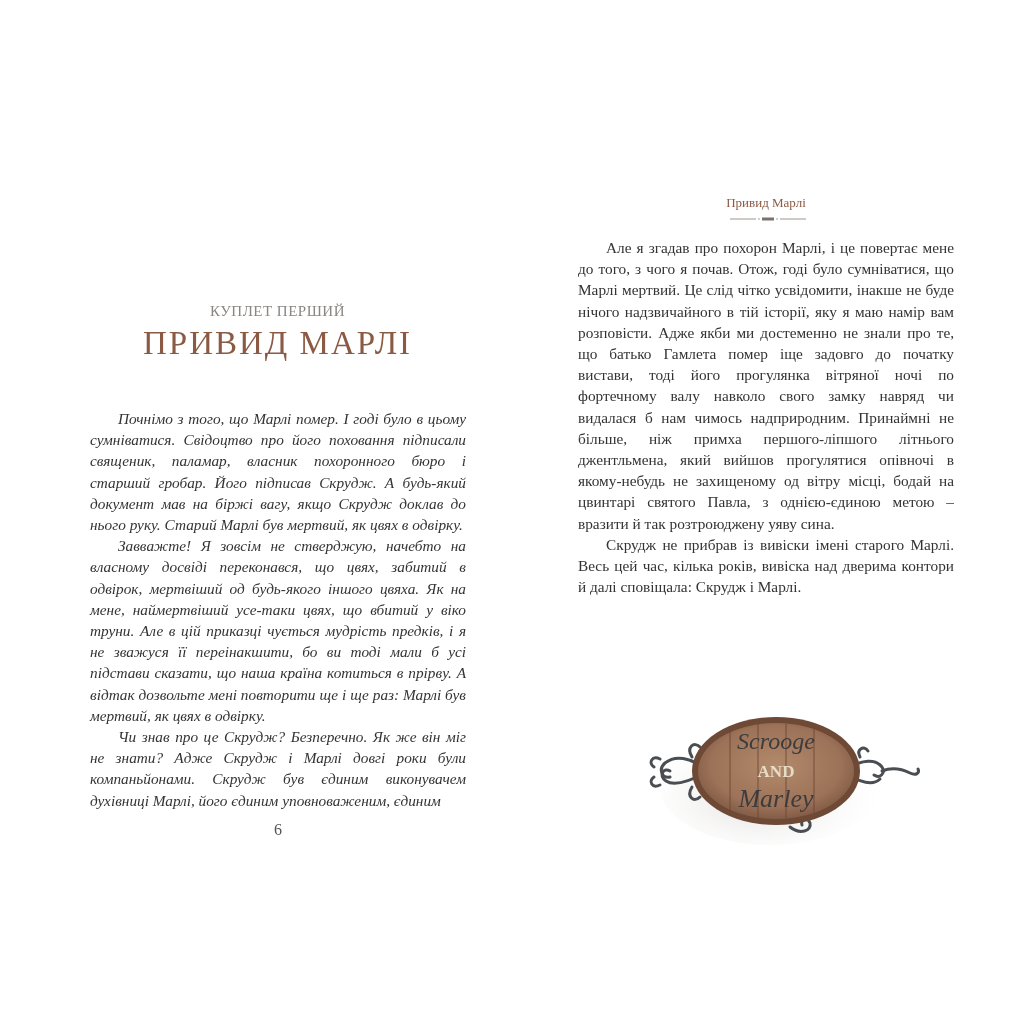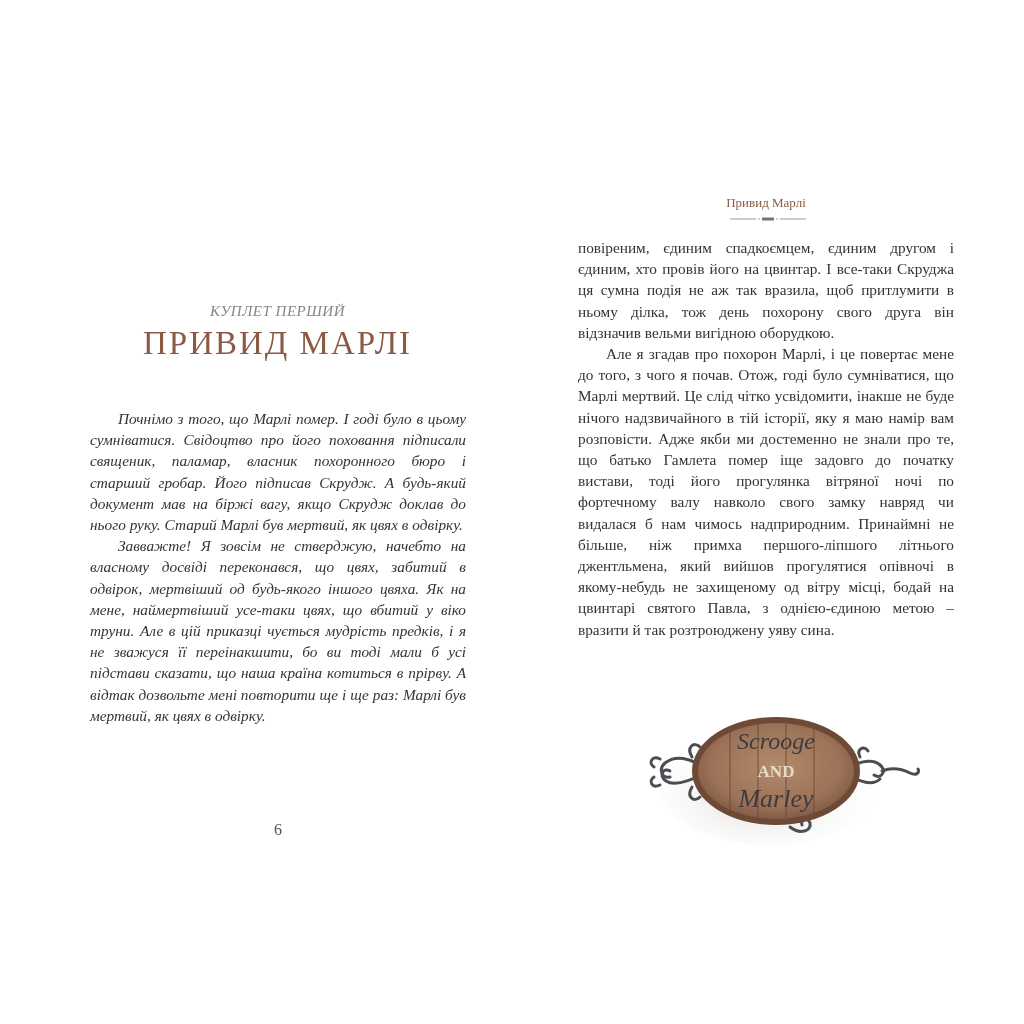--- a/index.html
+++ b/index.html
@@ -26,21 +26,20 @@
     .chapter-label {
       position: absolute;
       left: 90px;
       width: 375px;
       top: 296px;
       text-align: center;
       font-family: "Liberation Serif", serif;
       font-size: 15px;
       letter-spacing: 0.5px;
       color: #8a8683;
-      font-style: italic;
     }
     .chapter-title {
       position: absolute;
       left: 90px;
       width: 375px;
       top: 318px;
       text-align: center;
       font-family: "Liberation Serif", serif;
       font-size: 33px;
       letter-spacing: 2px;
@@ -115,38 +114,39 @@
 </head>
 <body>
 
 <div class="page page-left">
   <div class="chapter-label">КУПЛЕТ ПЕРШИЙ</div>
   <div class="chapter-title">ПРИВИД МАРЛІ</div>
 
   <div class="column column-left">
     <p>Почнімо з того, що Марлі помер. І годі було в цьому сумніватися. Свідоцтво про його поховання підписали священик, паламар, власник похоронного бюро і старший гробар. Його підписав Скрудж. А будь-який документ мав на біржі вагу, якщо Скрудж доклав до нього руку. Старий Марлі був мертвий, як цвях в одвірку.</p>
     <p>Завважте! Я зовсім не стверджую, начебто на власному досвіді переконався, що цвях, забитий в одвірок, мертвіший од будь-якого іншого цвяха. Як на мене, наймертвіший усе-таки цвях, що вбитий у віко труни. Але в цій приказці чується мудрість предків, і я не зважуся її переінакшити, бо ви тоді мали б усі підстави сказати, що наша країна котиться в прірву. А відтак дозвольте мені повторити ще і ще раз: Марлі був мертвий, як цвях в одвірку.</p>
+    <p>Чи знав про це Скрудж? Безперечно. Як же він міг не знати? Адже Скрудж і Марлі довгі роки були компаньйонами. Скрудж був єдиним виконувачем духівниці Марлі, його єдиним уповноваженим, єдиним</p>
   </div>
 
   <div class="page-number">6</div>
 </div>
 
 <div class="page page-right">
   <div class="running-head">Привид Марлі</div>
   <svg class="running-ornament" viewBox="0 0 80 8">
     <line x1="2" y1="4" x2="28" y2="4" stroke="#9a9490" stroke-width="1"></line>
     <circle cx="31" cy="4" r="0.8" fill="#9a9490"></circle>
     <rect x="34" y="2.5" width="12" height="3" fill="#7a726c"></rect>
     <circle cx="49" cy="4" r="0.8" fill="#9a9490"></circle>
     <line x1="52" y1="4" x2="78" y2="4" stroke="#9a9490" stroke-width="1"></line>
   </svg>
 
   <div class="column column-right">
-    <p class="cont">повіреним, єдиним спадкоємцем, єдиним другом і єдиним, хто провів його на цвинтар. І все-таки Скруджа ця сумна подія не аж так вразила, щоб притлумити в ньому ділка, тож день похорону свого друга він відзначив вельми вигідною оборудкою.</p>
     <p>Але я згадав про похорон Марлі, і це повертає мене до того, з чого я почав. Отож, годі було сумніватися, що Марлі мертвий. Це слід чітко усвідомити, інакше не буде нічого надзвичайного в тій історії, яку я маю намір вам розповісти. Адже якби ми достеменно не знали про те, що батько Гамлета помер іще задовго до початку вистави, тоді його прогулянка вітряної ночі по фортечному валу навколо свого замку навряд чи видалася б нам чимось надприродним. Принаймні не більше, ніж примха першого-ліпшого літнього джентльмена, який вийшов прогулятися опівночі в якому-небудь не захищеному од вітру місці, бодай на цвинтарі святого Павла, з однією-єдиною метою – вразити й так розтроюджену уяву сина.</p>
+    <p>Скрудж не прибрав із вивіски імені старого Марлі. Весь цей час, кілька років, вивіска над дверима контори й далі сповіщала: Скрудж і Марлі.</p>
   </div>
 
   <svg class="sign-illustration" viewBox="0 0 300 150">
     <defs>
       <radialGradient id="wood" cx="50%" cy="45%" r="60%">
         <stop offset="0%" stop-color="#b48a6c"></stop>
         <stop offset="70%" stop-color="#9c7258"></stop>
         <stop offset="100%" stop-color="#7a543f"></stop>
       </radialGradient>
       <radialGradient id="shadow" cx="45%" cy="60%" r="60%">

